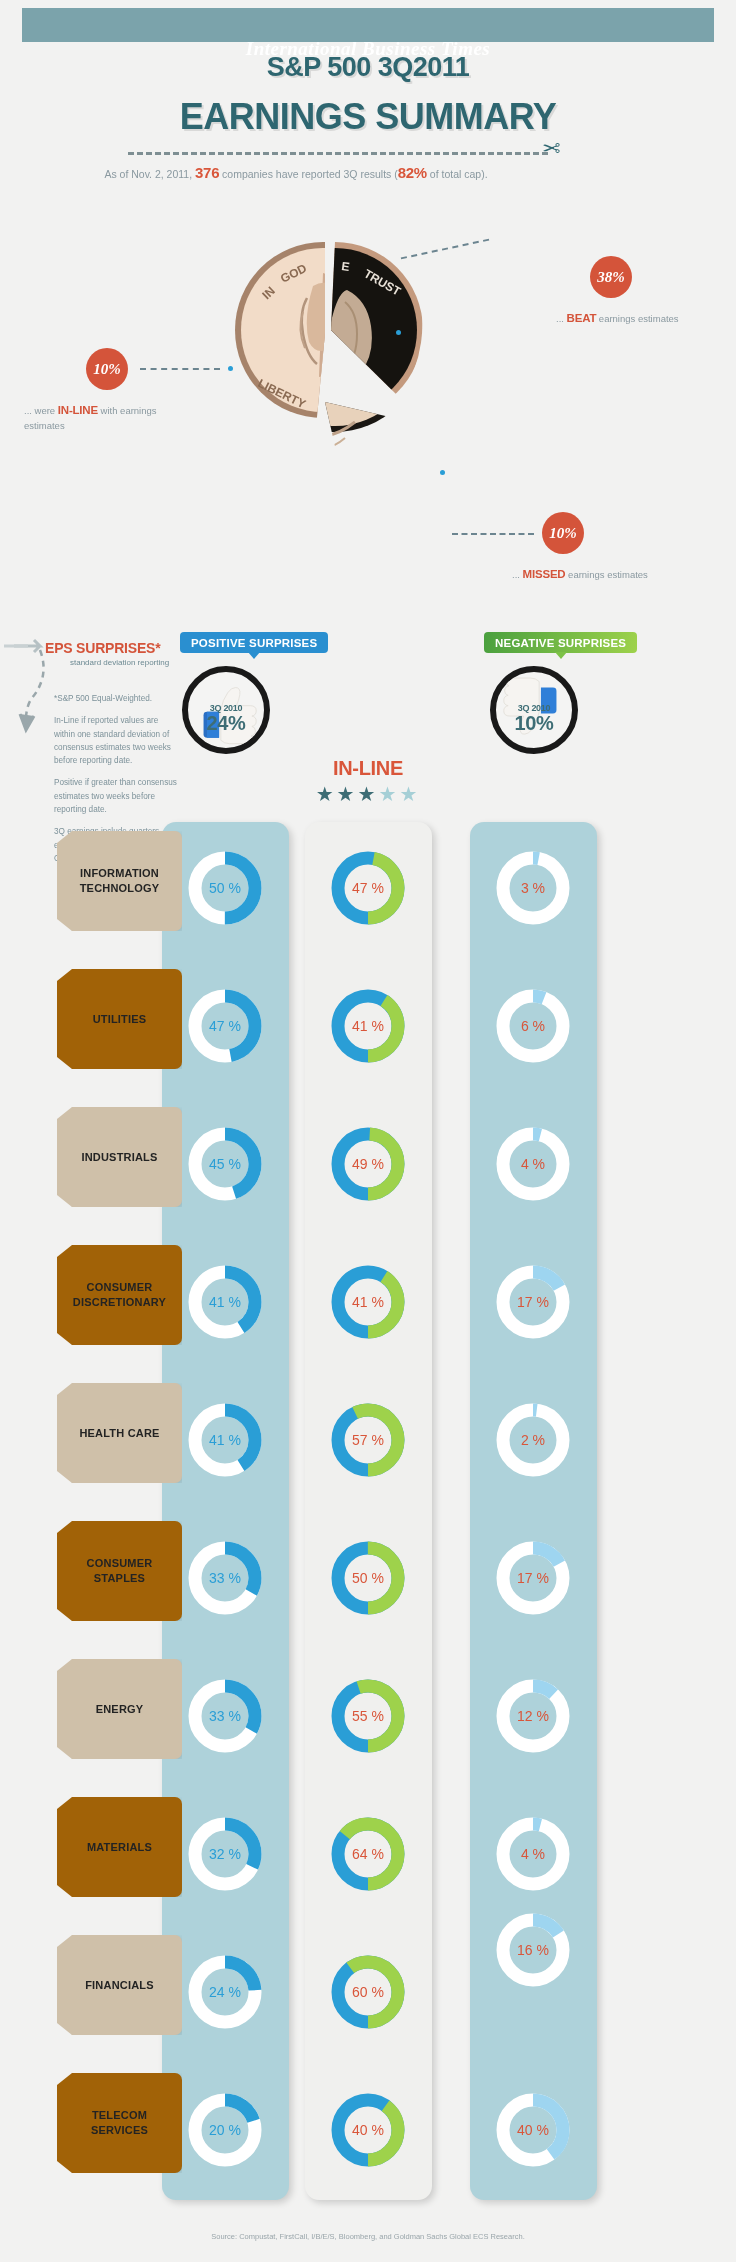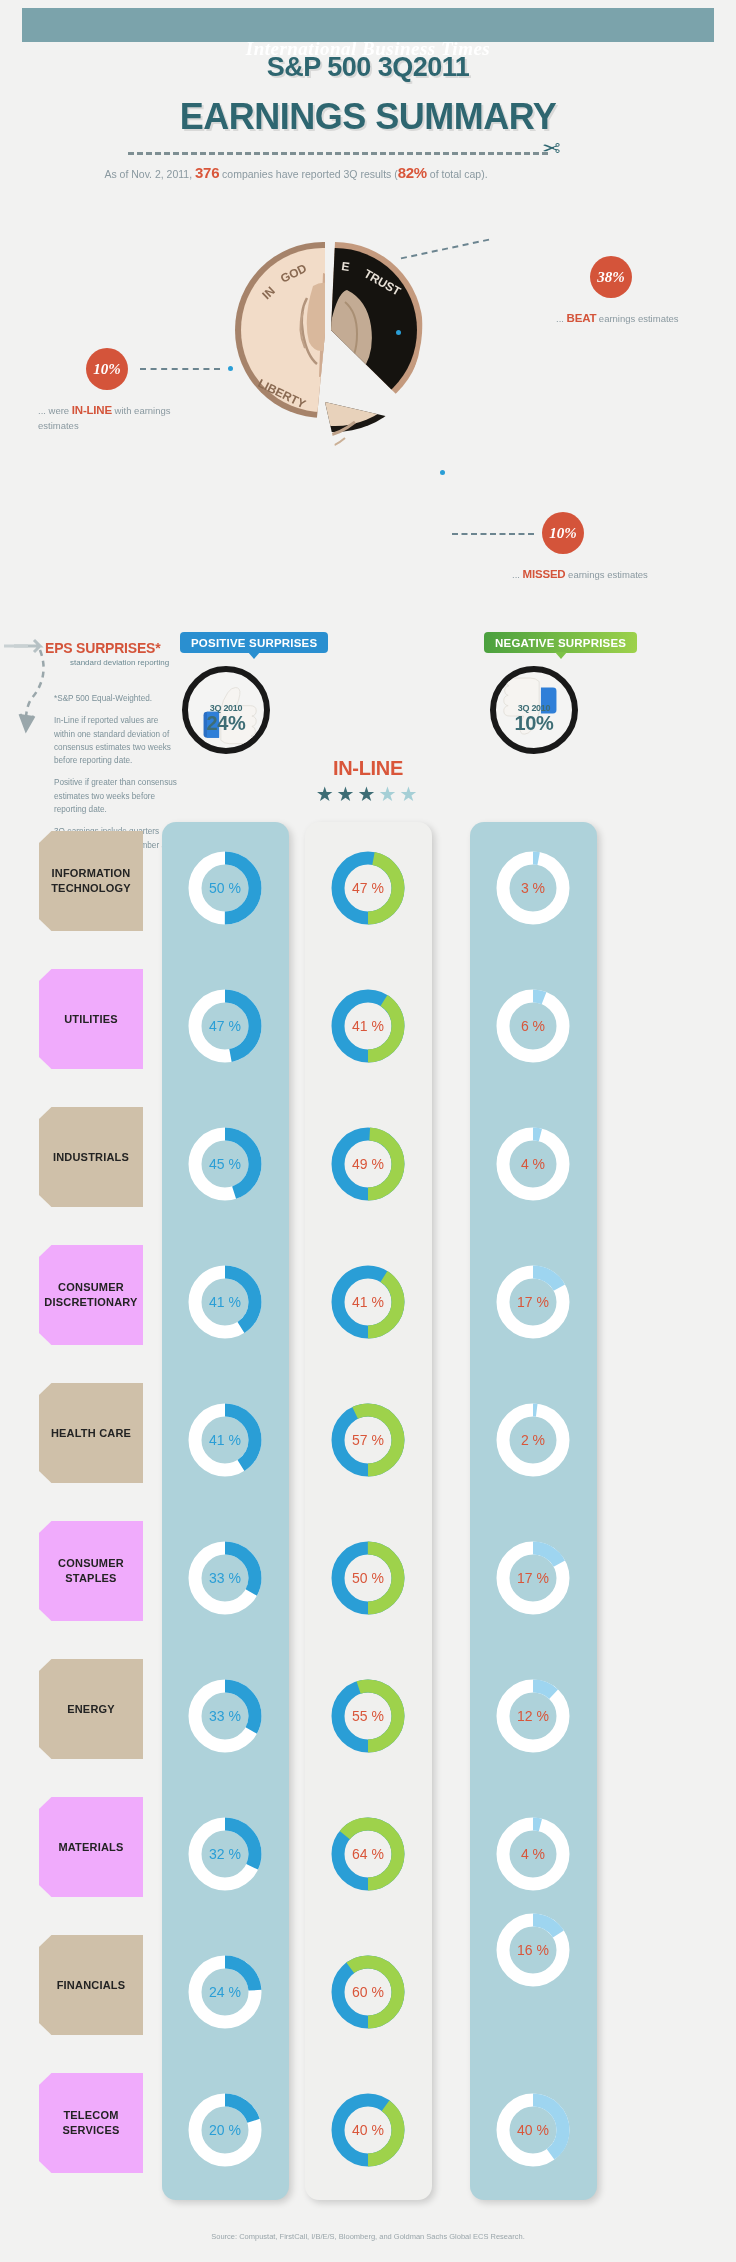--- a/index.html
+++ b/index.html
@@ -208,36 +208,37 @@
     border-radius: 14px;
     box-shadow: 3px 3px 7px rgba(0,0,0,.16);
   }
   .panel.pos  { left: 162px; background: #aed2da; }
   .panel.mid  { left: 305px; background: #f0f0ee; }
   .panel.neg  { left: 470px; background: #aed2da; }
 
   
   .tag {
     position: absolute;
-    left: 39px;
-    width: 104px;
+    left: 57px;
+    width: 125px;
     height: 100px;
     display: flex; align-items: center; justify-content: center;
     text-align: center;
     font-family: "Liberation Sans Narrow", "Liberation Sans", sans-serif;
     font-weight: bold;
     font-size: 11px;
     line-height: 1.35;
     color: #232323;
     letter-spacing: .2px;
     clip-path: polygon(0% 12%, 12% 0%, 100% 0%, 100% 100%, 12% 100%, 0% 88%);
     box-shadow: 2px 2px 5px rgba(0,0,0,.10);
+    border-radius: 7px;
   }
   .tag.tan  { background: #cfc0a9; }
-  .tag.grey { background: #f0abfc; }
+  .tag.grey { background: #a16207; }
 
   
   .donut {
     position: absolute;
     width: 86px; height: 86px;
   }
   .donut svg { display: block; }
   .donut-val {
     position: absolute; inset: 0;
     display: flex; align-items: center; justify-content: center;
@@ -329,21 +330,21 @@
   <div class="callout-badge" style="left:590px; top:256px;">38%</div>
   <div class="callout-text" style="left:556px; top:310px; width:170px;">
     <span>...</span>
     <b>BEAT</b>
     <span>earnings estimates</span>
   </div>
 
   <div class="dashline" style="left:140px; top:368px; width:80px;"></div>
   <div class="dot" style="left:228px; top:366px;"></div>
   <div class="callout-badge" style="left:86px; top:348px;">10%</div>
-  <div class="callout-text" style="left:38px; top:402px; width:140px;">
+  <div class="callout-text" style="left:24px; top:402px; width:140px;">
     <span>... were</span>
     <b>IN-LINE</b>
     <span>with earnings estimates</span>
   </div>
 
   <div class="dashline" style="left:452px; top:533px; width:82px;"></div>
   <div class="dot" style="left:440px; top:470px;"></div>
   <div class="callout-badge" style="left:542px; top:512px;">10%</div>
   <div class="callout-text" style="left:512px; top:566px; width:200px;">
     <span>...</span>

